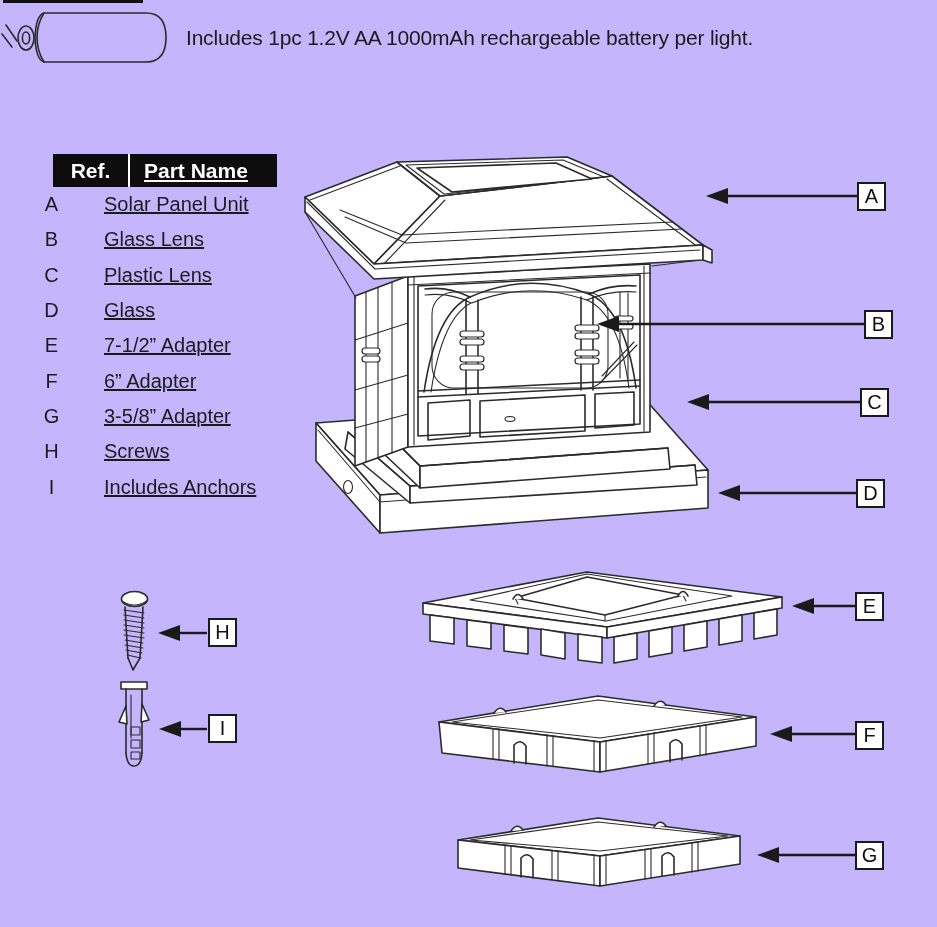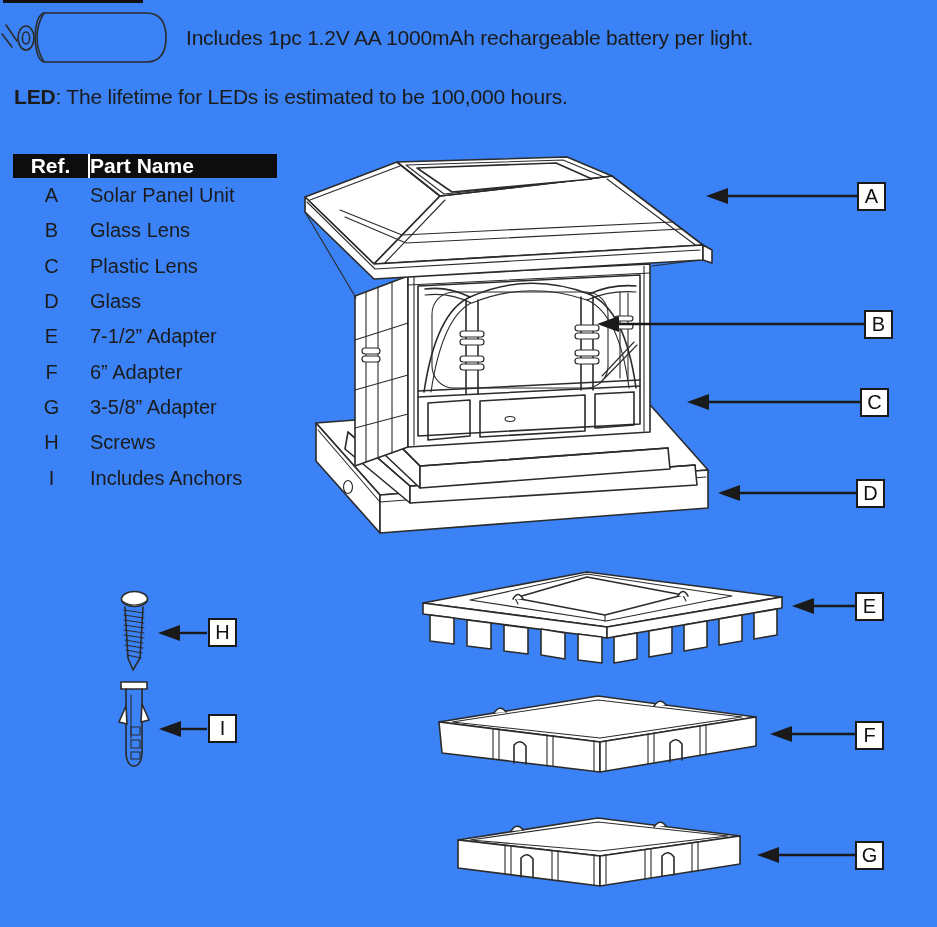--- a/index.html
+++ b/index.html
@@ -1,30 +1,30 @@
 <!DOCTYPE html>
 <html><head>
 <meta charset="utf-8">
 <style>
   html,body{margin:0;padding:0;background:#fff;}
-  .page{position:relative;width:937px;height:927px;background:#3b82f6;overflow:hidden;
+  .page{position:relative;width:937px;height:927px;background:#c4b5fd;overflow:hidden;
         font-family:"Liberation Sans",sans-serif;color:#1b1b1b;}
   .abs{position:absolute;}
   .top-sliver{left:3px;top:0;width:140px;height:3px;background:#111;}
   .battery-note{left:186px;top:26px;font-size:21px;letter-spacing:-0.2px;}
   .led-note{left:14px;top:83px;font-size:21px;line-height:28px;letter-spacing:-0.2px;}
   .led-note b{font-weight:bold;}
   
   .ptable{left:13px;top:154px;width:264px;}
-  .ptable-header{display:flex;align-items:center;height:24px;background:#0d0d0d;color:#fff;
-                 font-weight:bold;font-size:21px;}
+  .ptable-header{display:flex;align-items:center;height:33px;background:#0d0d0d;color:#fff;
+                 font-weight:bold;font-size:21px;margin-left:40px;}
   .ref-col{width:77px;text-align:center;flex:none;}
   .ptable-header .ref-col{border-right:2px solid #fff;height:100%;display:flex;
                           align-items:center;justify-content:center;box-sizing:border-box;}
-  .name-col{padding-left:0;}
+  .name-col{padding-left:14px;text-decoration:underline;}
   .prow{display:flex;align-items:center;height:35.3px;font-size:20px;}
   
   .callout{width:29px;height:29px;box-sizing:border-box;border:2px solid #1a1a1a;background:#fff;
            display:flex;align-items:center;justify-content:center;font-size:20px;color:#111;}
   svg{display:block;}
   .ln{stroke:#2b2b2b;stroke-width:1.6;fill:none;stroke-linejoin:round;stroke-linecap:round;}
   .lnf{stroke:#2b2b2b;stroke-width:1.6;fill:#fff;stroke-linejoin:round;stroke-linecap:round;}
   .thin{stroke:#2b2b2b;stroke-width:1.1;fill:none;stroke-linejoin:round;stroke-linecap:round;}
   .ringf{stroke:#2b2b2b;stroke-width:1.2;fill:#fff;}
   .arrow-line{stroke:#1a1a1a;stroke-width:2.4;fill:none;}
@@ -42,21 +42,20 @@
     <path class="ln" d="M2,34 L12,47" stroke-width="2.4"></path>
     <ellipse class="ln" cx="26" cy="38" rx="8" ry="12" stroke-width="2.2"></ellipse>
     <ellipse class="ln" cx="26" cy="38" rx="3.6" ry="6" stroke-width="2"></ellipse>
     <path class="ln" stroke-width="2.4" d="M44,13 H146 Q166,13 166,37.5 Q166,62 146,62 H44 Q36,60 35,37.5 Q36,15 44,13 Z"></path>
     <path class="ln" stroke-width="1.6" d="M44,13 Q37,24 37,37.5 Q37,51 44,62"></path>
   </svg>
 
   <div class="abs battery-note">Includes 1pc 1.2V AA 1000mAh rechargeable battery per light.</div>
 
   <div class="abs led-note">
-    <div><b>LED</b><span>: The lifetime for LEDs is estimated to be 100,000 hours.</span></div>
   </div>
 
   <div class="abs ptable">
     <div class="ptable-header">
       <div class="ref-col">Ref.</div>
       <div class="name-col">Part Name</div>
     </div>
     <div class="prow">
       <div class="ref-col">A</div>
       <div class="name-col">Solar Panel Unit</div>

